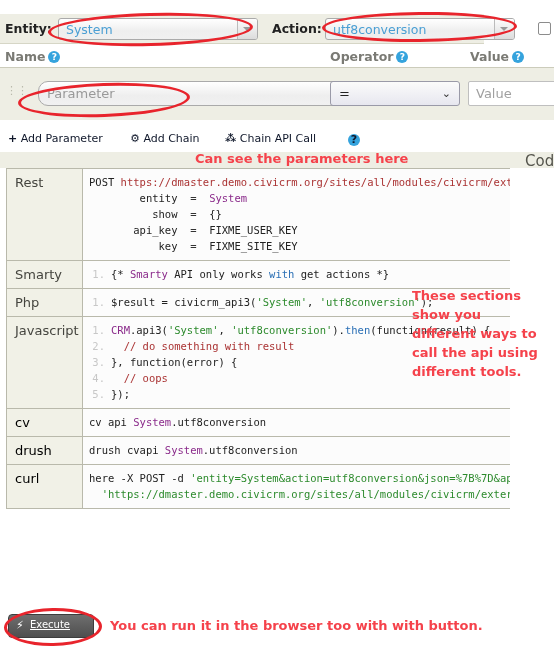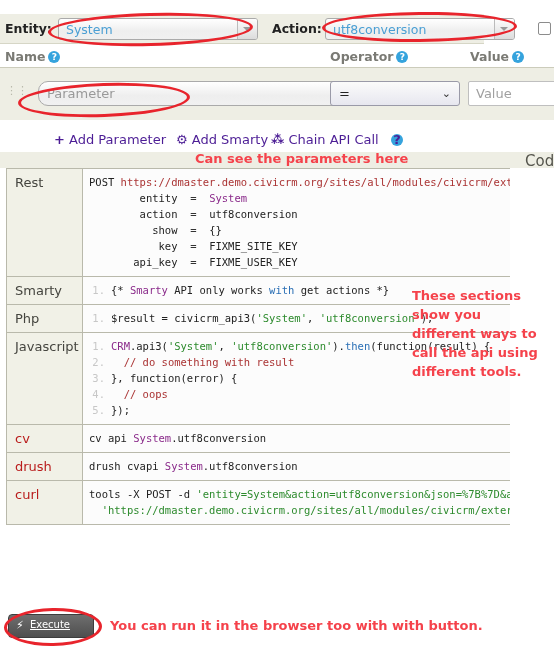--- a/index.html
+++ b/index.html
@@ -97,21 +97,21 @@
   .oper-sel .chev{position:absolute;right:8px;top:5px;font-size:11px;color:#333;}
 
   .value-inp{
     position:absolute;left:468px;top:13px;width:96px;height:25px;
     background:#fff;border:1px solid #bfbfbf;border-radius:2px;box-sizing:border-box;
   }
   .value-inp .ph{position:absolute;left:7px;top:4px;color:#a0a0a0;font-size:13px;}
 
   
   .actions{position:absolute;left:0;top:130px;width:554px;height:24px;background:#ffffff;}
-  .act{position:absolute;top:2px;font-size:13px;color:#4c1d95;white-space:nowrap;margin-left:46px;}
+  .act{position:absolute;top:2px;font-size:11px;color:#0f172a;white-space:nowrap;}
   #add-parameter{left:8px;}
   #add-option{left:130px;}
   #chain-api-call{left:225px;}
   #chain-help{left:345px;top:4px;}
   .gi{font-weight:bold;}
 
   
   .codebar{position:absolute;left:0;top:152px;width:554px;height:16px;background:#eeeee4;}
   .codelbl{position:absolute;left:480px;top:0px;font-size:15px;color:#55554d;margin-left:45px;}
 
@@ -122,21 +122,21 @@
     border-left:1px solid #b9b9ab;
     box-sizing:border-box;
   }
   .crow{display:flex;border-bottom:1px solid #b9b9ab;}
   .clabel{
     width:76px;min-width:76px;background:#f1f1e7;
     border-right:1px solid #b9b9ab;
     padding:6px 0 0 8px;box-sizing:border-box;
     font-size:13px;color:#45453f;
   }
-  .clabel.link{color:#b91c1c;}
+  .clabel.link{color:#000000;}
   .ccode{
     flex:1;background:#fcfcfc;padding:5px 0 6px 6px;
     overflow:hidden;white-space:nowrap;
     box-sizing:border-box;
   }
   .ccode .ln{
     font-family:"DejaVu Sans Mono","Liberation Mono",monospace;
     font-size:10.5px;line-height:16px;white-space:pre;color:#222;
   }
   .num{display:inline-block;width:16px;color:#c7c7c7;text-align:right;margin-right:6px;}
@@ -219,39 +219,38 @@
     <span class="chev">⌄</span>
   </div>
 
   <div class="value-inp">
     <span class="ph">Value</span>
   </div>
 </div>
 
 <div class="actions">
   <span class="act" id="add-parameter"><span class="gi">+</span> <span>Add Parameter</span></span>
-  <span class="act" id="add-option"><span class="gi">⚙</span> <span>Add Smarty</span></span>
+  <span class="act" id="add-option"><span class="gi">⚙</span> <span>Add Chain</span></span>
   <span class="act" id="chain-api-call"><span class="gi">⁂</span> <span>Chain API Call</span></span>
   <span class="act qmark" id="chain-help">?</span>
 </div>
 
 <div class="codebar">
   <span class="codelbl">Code</span>
 </div>
 
 <div class="ctable" id="code-table">
     <div class="crow">
       <div class="clabel">Rest</div>
       <div class="ccode">
         <div class="ln"><span class="tok-dark">POST </span><span class="tok-red">https://dmaster.demo.civicrm.org/sites/all/modules/civicrm/extern/rest.php</span></div>
         <div class="ln"><span class="tok-dark">        entity</span><span class="eq">  =  </span><span class="tok-purple">System</span></div>
-        <div class="ln"><span class="tok-dark">        action</span><span class="eq">  =  </span><span class="tok-dark">utf8conversion</span></div>
         <div class="ln"><span class="tok-dark">          show</span><span class="eq">  =  </span><span class="tok-dark">{}</span></div>
+        <div class="ln"><span class="tok-dark">       api_key</span><span class="eq">  =  </span><span class="tok-dark">FIXME_USER_KEY</span></div>
         <div class="ln"><span class="tok-dark">           key</span><span class="eq">  =  </span><span class="tok-dark">FIXME_SITE_KEY</span></div>
-        <div class="ln"><span class="tok-dark">       api_key</span><span class="eq">  =  </span><span class="tok-dark">FIXME_USER_KEY</span></div>
       </div>
     </div>
     <div class="crow">
       <div class="clabel">Smarty</div>
       <div class="ccode">
         <div class="ln"><span class="num">1.</span><span class="tok-dark">{* </span><span class="tok-purple">Smarty</span><span class="tok-dark"> API only works </span><span class="tok-blue">with</span><span class="tok-dark"> get actions *}</span></div>
       </div>
     </div>
     <div class="crow">
       <div class="clabel">Php</div>
@@ -277,21 +276,21 @@
     </div>
     <div class="crow">
       <div class="clabel link">drush</div>
       <div class="ccode">
         <div class="ln"><span class="tok-dark">drush cvapi </span><span class="tok-purple">System</span><span class="tok-dark">.utf8conversion</span></div>
       </div>
     </div>
     <div class="crow">
       <div class="clabel link">curl</div>
       <div class="ccode">
-        <div class="ln"><span class="tok-dark">tools -X POST -d </span><span class="tok-green">'entity=System&amp;action=utf8conversion&amp;json=%7B%7D&amp;api_key=FIXME_USER_KEY&amp;key=FIXME_SITE_KEY'</span></div>
+        <div class="ln"><span class="tok-dark">here -X POST -d </span><span class="tok-green">'entity=System&amp;action=utf8conversion&amp;json=%7B%7D&amp;api_key=FIXME_USER_KEY&amp;key=FIXME_SITE_KEY'</span></div>
         <div class="ln"><span class="tok-dark">  </span><span class="tok-green">'https://dmaster.demo.civicrm.org/sites/all/modules/civicrm/extern/rest.php'</span></div>
       </div>
     </div>
   </div>
 
 <div class="execbtn">
   <span class="bolt">⚡</span>
   <span class="t">Execute</span>
 </div>
 

